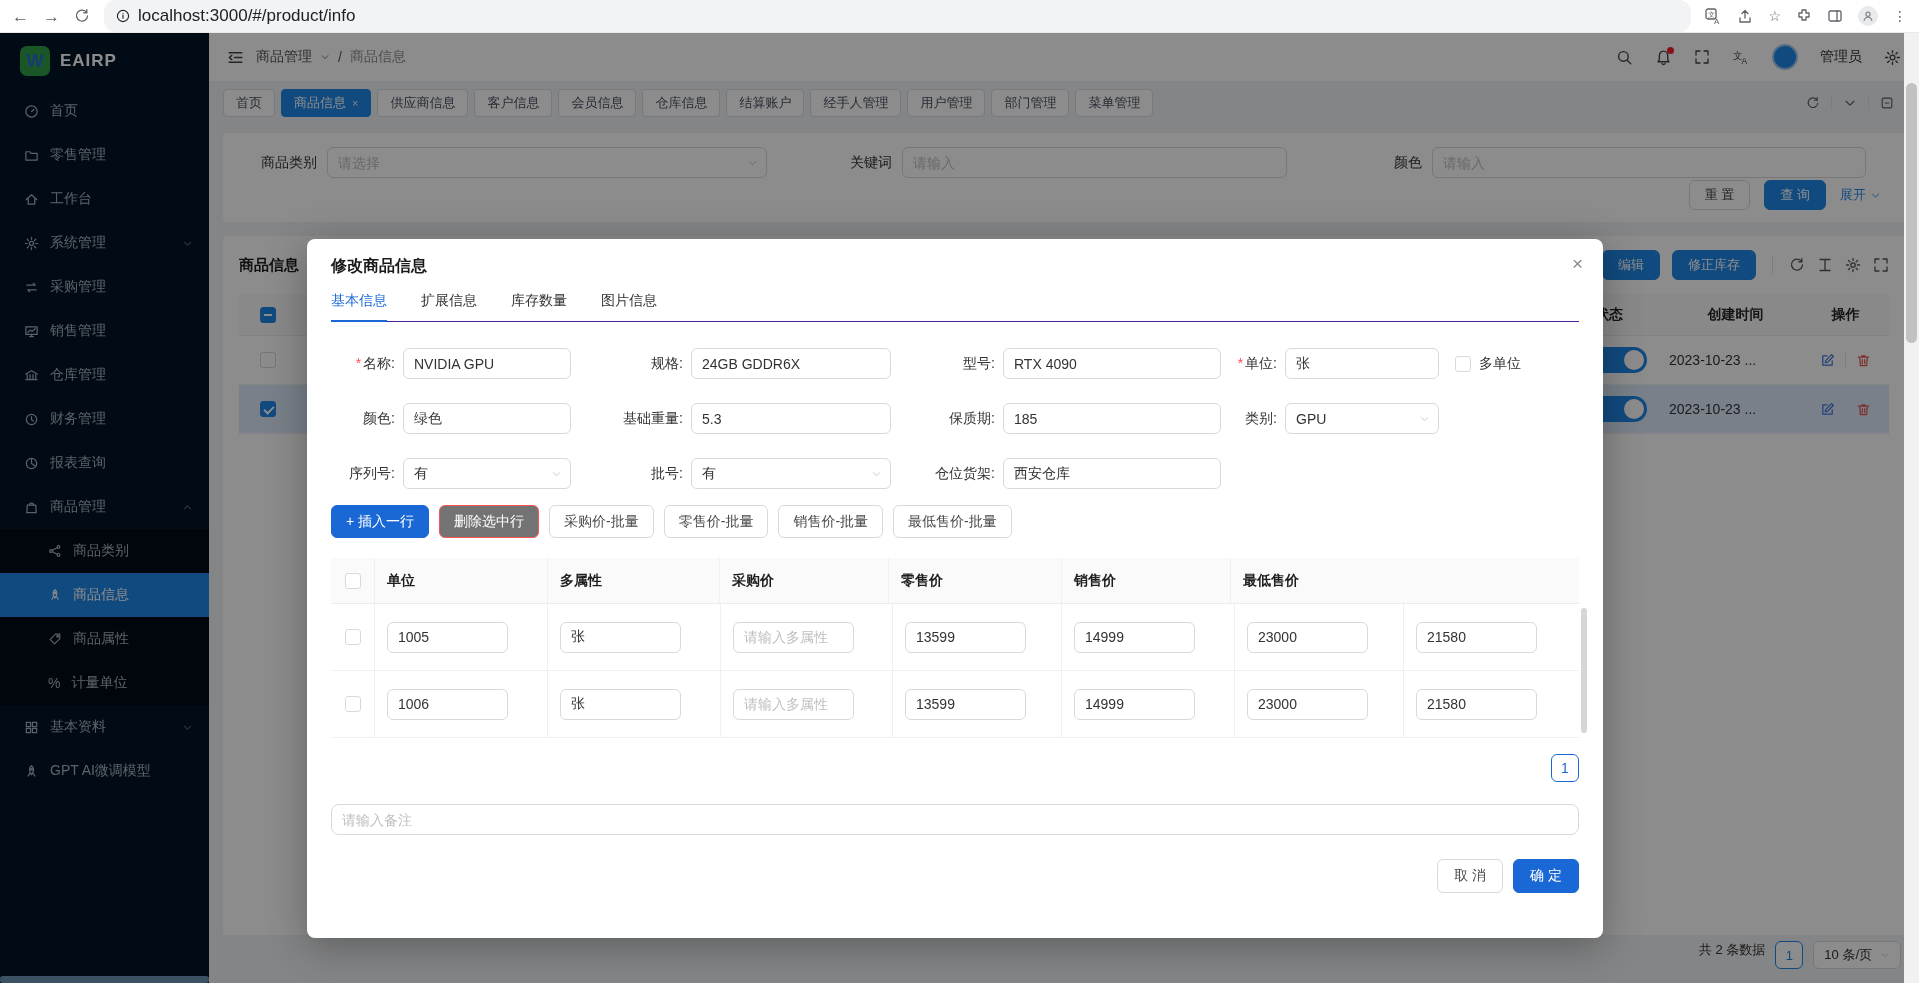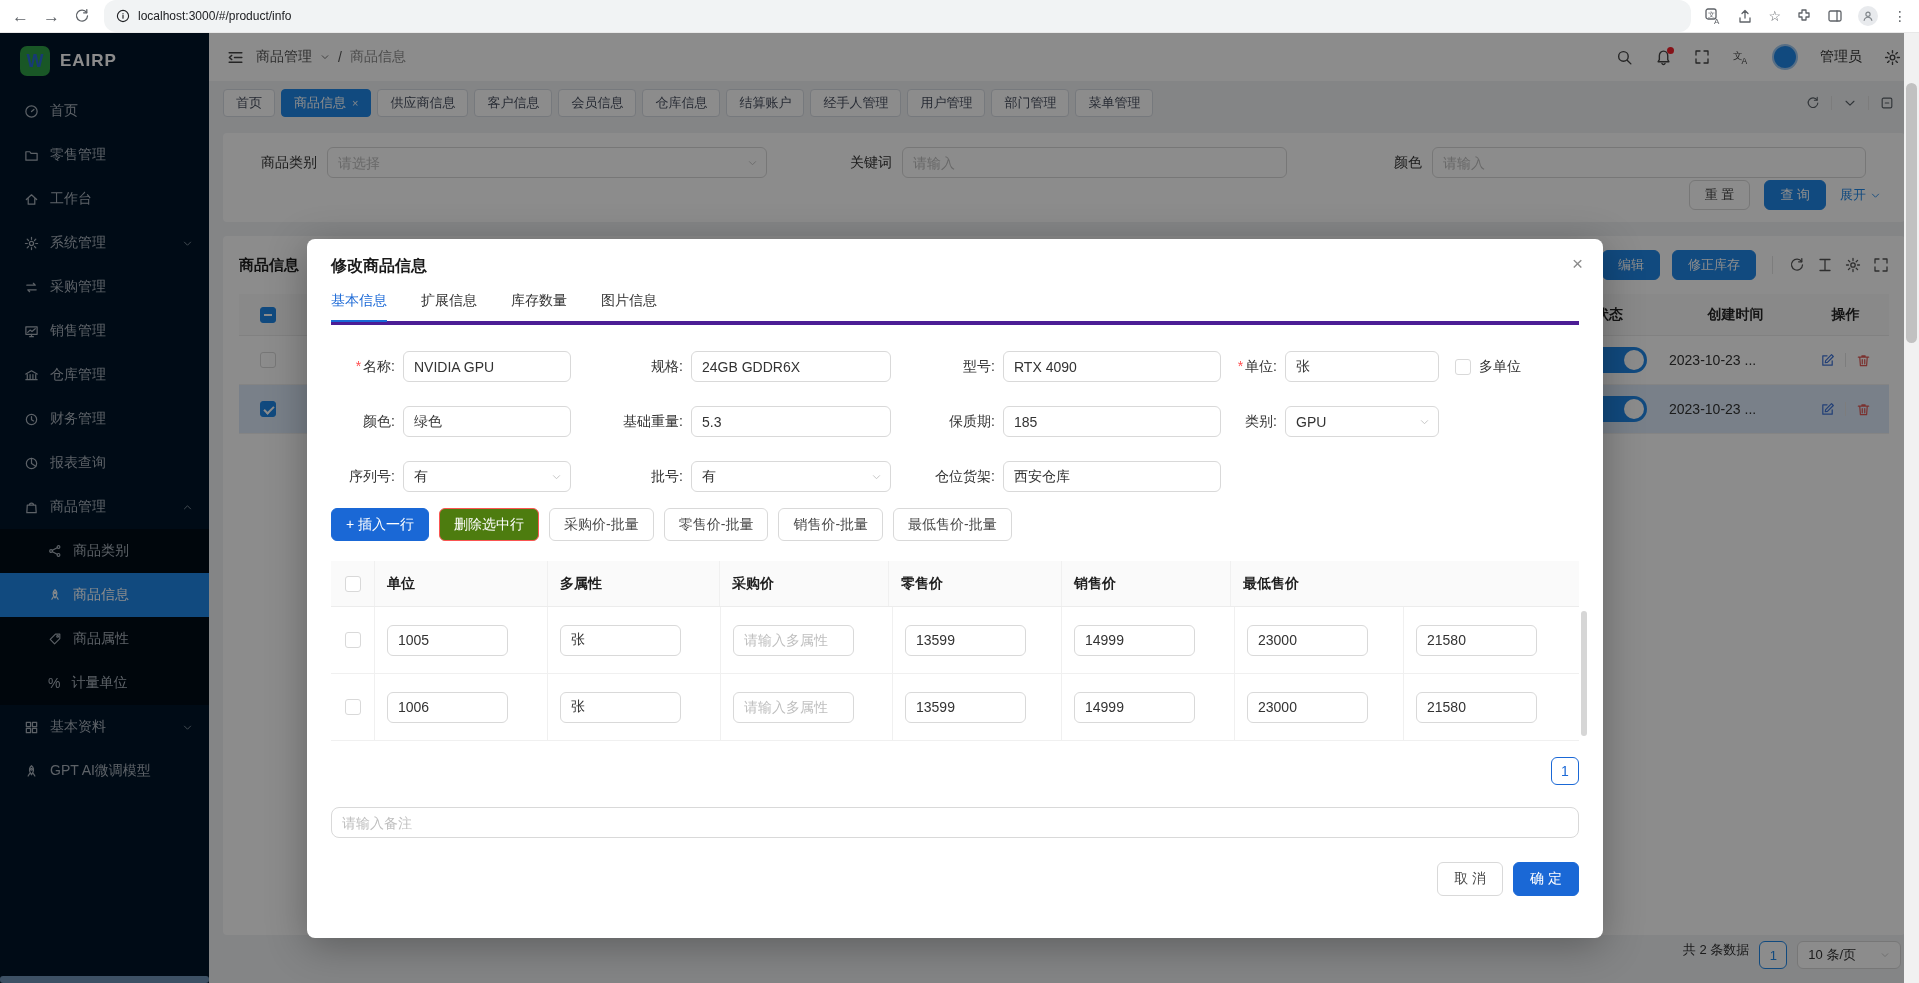--- a/index.html
+++ b/index.html
@@ -4,21 +4,21 @@
 <style>
   *{margin:0;padding:0;box-sizing:border-box}
   html,body{width:1919px;height:983px;overflow:hidden}
   body{font-family:"Liberation Sans","DejaVu Sans",sans-serif;font-size:14px;color:#333;background:#fff;position:relative}
   svg{display:block}
   .ic{stroke:currentColor;fill:none;stroke-width:1.3;stroke-linecap:round;stroke-linejoin:round}
 
   
   .browser{height:33px;background:#fff;display:flex;align-items:center;padding:0 12px;gap:14px;border-bottom:1px solid #e8e8e8}
   .bnav{color:#5f6368;font-size:17px;line-height:1;cursor:pointer}
-  .urlbar{flex:1;height:24px;background:#f1f3f4;border-radius:12px;display:flex;align-items:center;gap:8px;padding:16px 12px;color:#202124;font-size:12px}
+  .urlbar{flex:1;height:24px;background:#f1f3f4;border-radius:12px;display:flex;align-items:center;gap:8px;padding:16px 12px;color:#202124;font-size:17px}
   .bicons{display:flex;align-items:center;gap:15px;color:#5f6368}
   .bavatar{width:20px;height:20px;border-radius:50%;background:#e8eaed;display:flex;align-items:center;justify-content:center;color:#80868b}
 
   
   .app{position:absolute;top:33px;left:0;right:0;bottom:0;display:flex}
   .sidebar{width:209px;background:#001529;color:#a9b2bc;flex-shrink:0;position:relative;z-index:1}
   .logo-row{height:56px;display:flex;align-items:center;padding-left:20px;gap:10px}
   .logo-mark{width:30px;height:30px;border-radius:7px;background:#2f9e46;color:#2b6bd7;font-weight:bold;font-size:18px;display:flex;align-items:center;justify-content:center}
   .logo-text{color:#fff;font-size:17px;font-weight:bold;letter-spacing:1px}
   .nav-item{height:44px;display:flex;align-items:center;gap:11px;padding:0 16px 0 24px;cursor:pointer;white-space:nowrap}
@@ -73,56 +73,56 @@
   .c-status{width:120px}
   .c-created{width:133px}
   .c-op{width:87px;display:flex;align-items:center;gap:10px;justify-content:center}
   .c-status.hd,.c-created.hd,.c-op.hd{text-align:center}
   .tgl{width:84px;height:26px;border-radius:13px;background:#1f87e8;color:#fff;font-size:12px;display:flex;align-items:center;padding-left:16px;position:relative;margin-left:14px}
   .tgl::after{content:"";position:absolute;right:3px;top:3px;width:20px;height:20px;border-radius:50%;background:#fff}
   .op-sep{width:1px;height:14px;background:#e3e3e3}
   .blue-ic{color:#3f74d8}.red-ic{color:#e05a55}
   .footer-row{height:36px;display:flex;justify-content:flex-end;gap:10px;font-size:13px;color:#333;padding:6px 4px 0}
   .pgbox{min-width:28px;height:28px;border:1px solid #1f87e8;border-radius:6px;color:#1f87e8;display:flex;align-items:center;justify-content:center;background:#fff}
-  .szbox{height:28px;border:1px solid #d9d9d9;border-radius:6px;background:#fff;display:flex;align-items:center;gap:24px;padding:0 10px;color:#333}
+  .szbox{height:28px;border:1px solid #d9d9d9;border-radius:6px;background:#fff;display:flex;align-items:center;gap:8px;padding:0 10px;color:#333}
 
   
   .ck{width:16px;height:16px;border:1px solid #d9d9d9;border-radius:3px;background:#fff;position:relative;display:inline-block;flex-shrink:0;cursor:pointer}
   .ck.on{background:#1f87e8;border-color:#1f87e8}
   .ck.on::after{content:"";position:absolute;left:3px;top:3.5px;width:8px;height:4px;border-left:2px solid #fff;border-bottom:2px solid #fff;transform:rotate(-45deg)}
   .ck.ind{background:#1f87e8;border-color:#1f87e8}
   .ck.ind::after{content:"";position:absolute;left:3px;top:6px;width:8px;height:2px;background:#fff}
 
   
   .mask{position:absolute;top:33px;left:0;right:15px;bottom:0;background:rgba(0,0,0,.45);z-index:40}
   .vscroll{position:absolute;top:33px;right:0;width:15px;bottom:0;background:#f1f1f1;z-index:60}
   .vscroll .thumb{position:absolute;left:2px;right:2px;top:50px;height:260px;background:#c1c1c1;border-radius:6px}
 
   
   .modal{position:absolute;left:307px;top:239px;width:1296px;height:699px;background:#fff;border-radius:8px;box-shadow:0 8px 40px rgba(0,0,0,.3);z-index:50;padding:0 24px}
   .m-close{position:absolute;top:14px;right:20px;font-size:19px;color:#8c8c8c;cursor:pointer}
   .m-title{padding-top:17px;font-size:16px;font-weight:600;color:#1a1a1a}
-  .m-tabs{display:flex;gap:34px;margin-top:15px;border-bottom:4px solid #4c1d95}
+  .m-tabs{display:flex;gap:34px;margin-top:15px;border-bottom:1px solid #4c1d95}
   .m-tab{padding-bottom:11px;color:#333;cursor:pointer;position:relative}
   .m-tab.active{color:#1a68d6;font-weight:500}
   .m-tab.active::after{content:"";position:absolute;left:0;right:0;bottom:-1px;height:2px;background:#1a68d6}
   .m-form{margin-top:26px}
   .f-row{display:flex;align-items:center;margin-bottom:24px}
   .fg{display:flex;align-items:center}
   .lbl{text-align:right;padding-right:8px;white-space:nowrap;color:#333}
   .star{color:#ff4d4f;margin-right:2px}
   .w-l1{width:72px}.w-i1{width:168px}
   .w-l2{width:120px}.w-i2{width:200px}
   .w-l3{width:112px}.w-i3{width:218px}
   .w-l4{width:64px}.w-i4{width:154px}
   .ckgrp{display:flex;align-items:center;gap:8px;margin-left:16px}
   .m-actions{display:flex;gap:10px;margin-top:2px}
   .mbtn{height:33px;padding:0 14px;border:1px solid #d9d9d9;border-radius:6px;background:#fff;color:#4a4a4a;font-size:14px;font-family:inherit;display:inline-flex;align-items:center;cursor:pointer}
   .mbtn-primary{background:#1a68d6;border-color:#1a68d6;color:#fff}
-  .mbtn-danger{background:#4d7c0f;border-color:#fb5552;color:#fff}
+  .mbtn-danger{background:#737373;border-color:#fb5552;color:#fff}
   .m-table{margin-top:20px;position:relative}
   .t-head{display:flex;align-items:center;height:46px;background:#fafafa;border-bottom:1px solid #ececec;font-weight:bold;color:#1f1f1f}
   .t-row{display:flex;align-items:center;height:67px;border-bottom:1px solid #f0f0f0}
   .tc-ck{width:44px;display:flex;justify-content:center;align-self:stretch;align-items:center;border-right:1px solid #f0f0f0}
   .tc{padding-left:12px;align-self:stretch;display:flex;align-items:center;border-right:1px solid #f0f0f0}
   .tc:last-child{border-right:none}
   .tw1{width:173px}.tw2{width:173px}.tw3{width:172px}.tw4{width:169px}.tw5{width:173px}.tw6{width:169px}.tw7{width:172px}
   .cell-ip{width:121px}
   .t-scroll{position:absolute;right:-8px;top:50px;width:6px;height:125px;background:#d6d6d6;border-radius:3px}
   .m-pg{display:flex;justify-content:flex-end;margin-top:16px}

